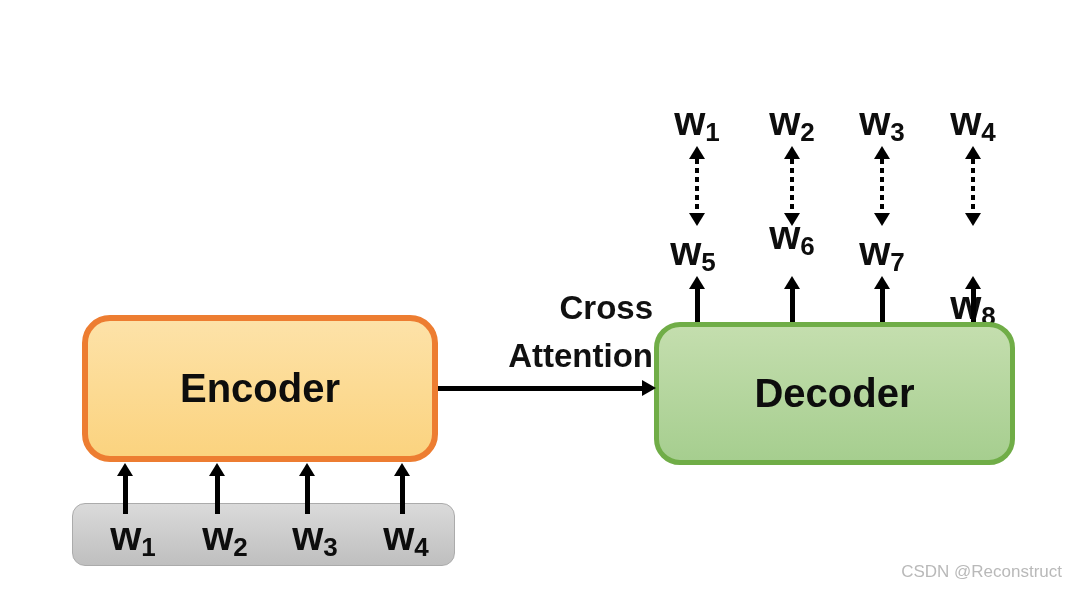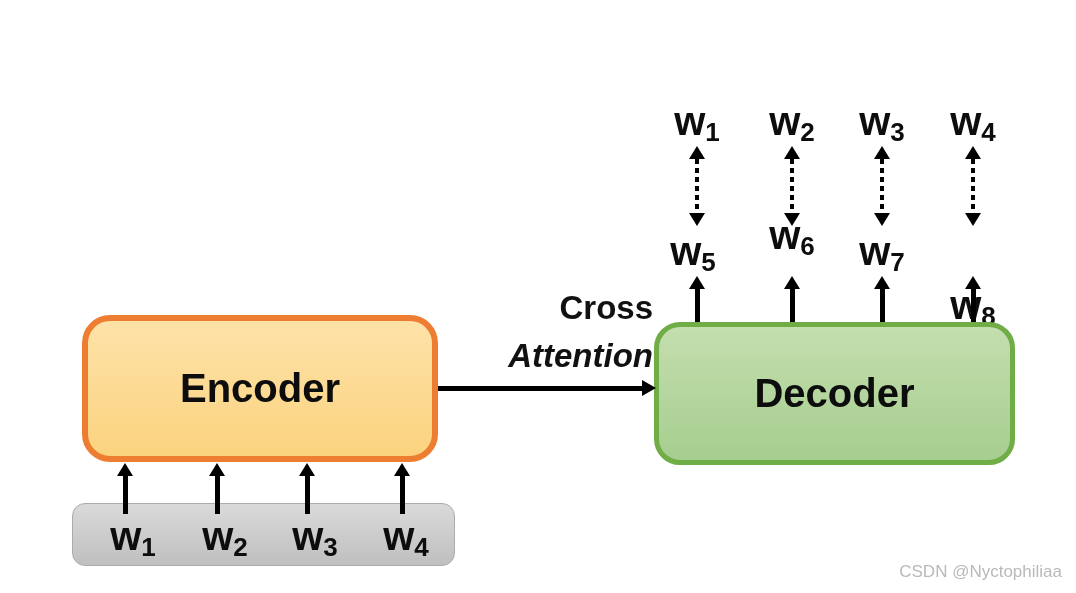--- a/index.html
+++ b/index.html
@@ -106,21 +106,21 @@
       <div class="tri-up"></div>
       <div class="shaft-v"></div>
     </div>
 
   <div class="abs node-box decoder-box">
     <span class="box-label">Decoder</span>
   </div>
 
   <div class="abs cross-label" style="left:443px; top:284px;">
     <div class="caption" style="display:block;">Cross</div>
-    <div class="caption" style="display:block;font-style:italic;">Attention</div>
+    <div class="caption" style="display:block;">Attention</div>
   </div>
   <div class="abs h-arrow" style="left:438px; top:380px; width:218px;">
     <div class="shaft-h"></div>
     <div class="tri-right"></div>
   </div>
 
   <div class="abs node-box encoder-box">
     <span class="box-label">Encoder</span>
   </div>
 
@@ -142,15 +142,15 @@
       <div class="tri-up"></div>
       <div class="shaft-v"></div>
     </div>
 
   <div class="abs token" style="left:88px; top:511px;"><span>w</span><span class="sub">1</span></div>
   <div class="abs token" style="left:180px; top:511px;"><span>w</span><span class="sub">2</span></div>
   <div class="abs token" style="left:270px; top:511px;"><span>w</span><span class="sub">3</span></div>
   <div class="abs token" style="left:361px; top:511px;"><span>w</span><span class="sub">4</span></div>
 
 
-  <div class="abs watermark" style="right:14px; top:562px;">CSDN @Nyctophiliaa</div>
+  <div class="abs watermark" style="right:14px; top:562px;">CSDN @Reconstruct</div>
 
 </div>
 
 </body></html>

